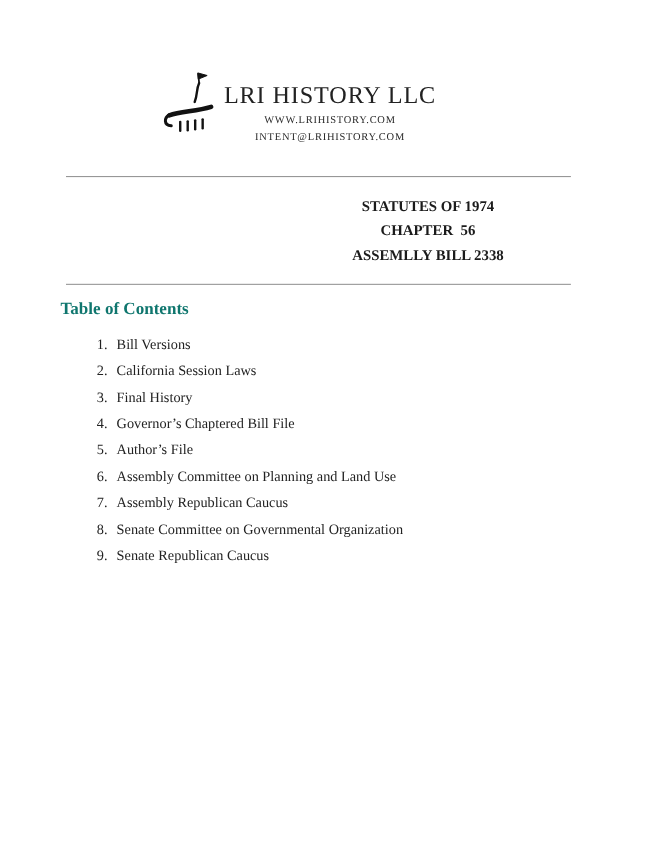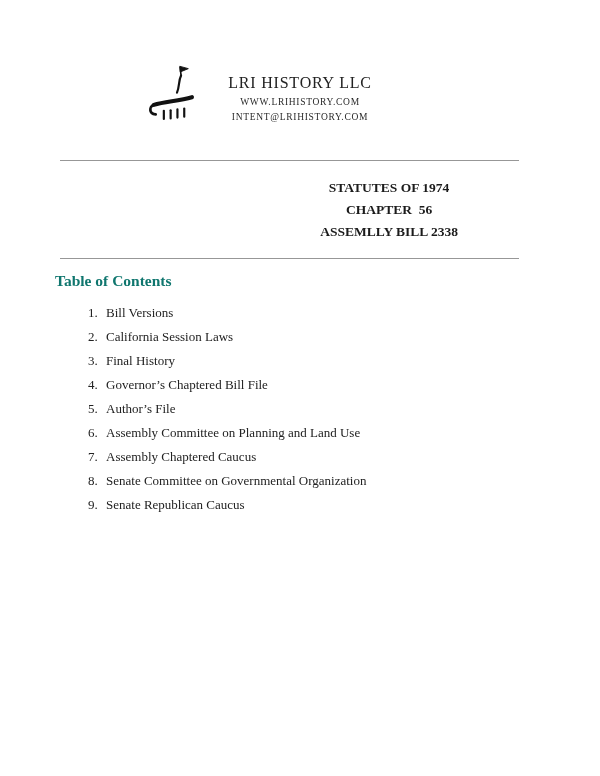--- a/index.html
+++ b/index.html
@@ -22,21 +22,21 @@
     height: 78px;
   }
   .lh-text {
     position: absolute;
     top: 74px;
     left: 0;
     width: 600px;
     text-align: center;
   }
   .company {
-    font-size: 16px;
+    font-size: 22px;
     letter-spacing: 0.8px;
     color: #222;
   }
   .contact {
     font-size: 9.5px;
     letter-spacing: 0.7px;
     margin-top: 5px;
     color: #2a2a2a;
   }
 
@@ -147,21 +147,21 @@
     <div class="toc-row">
       <span class="toc-num">5.</span>
       <span class="toc-label">Author’s File</span>
     </div>
     <div class="toc-row">
       <span class="toc-num">6.</span>
       <span class="toc-label">Assembly Committee on Planning and Land Use</span>
     </div>
     <div class="toc-row">
       <span class="toc-num">7.</span>
-      <span class="toc-label">Assembly Chaptered Caucus</span>
+      <span class="toc-label">Assembly Republican Caucus</span>
     </div>
     <div class="toc-row">
       <span class="toc-num">8.</span>
       <span class="toc-label">Senate Committee on Governmental Organization</span>
     </div>
     <div class="toc-row">
       <span class="toc-num">9.</span>
       <span class="toc-label">Senate Republican Caucus</span>
     </div>
   </div>

